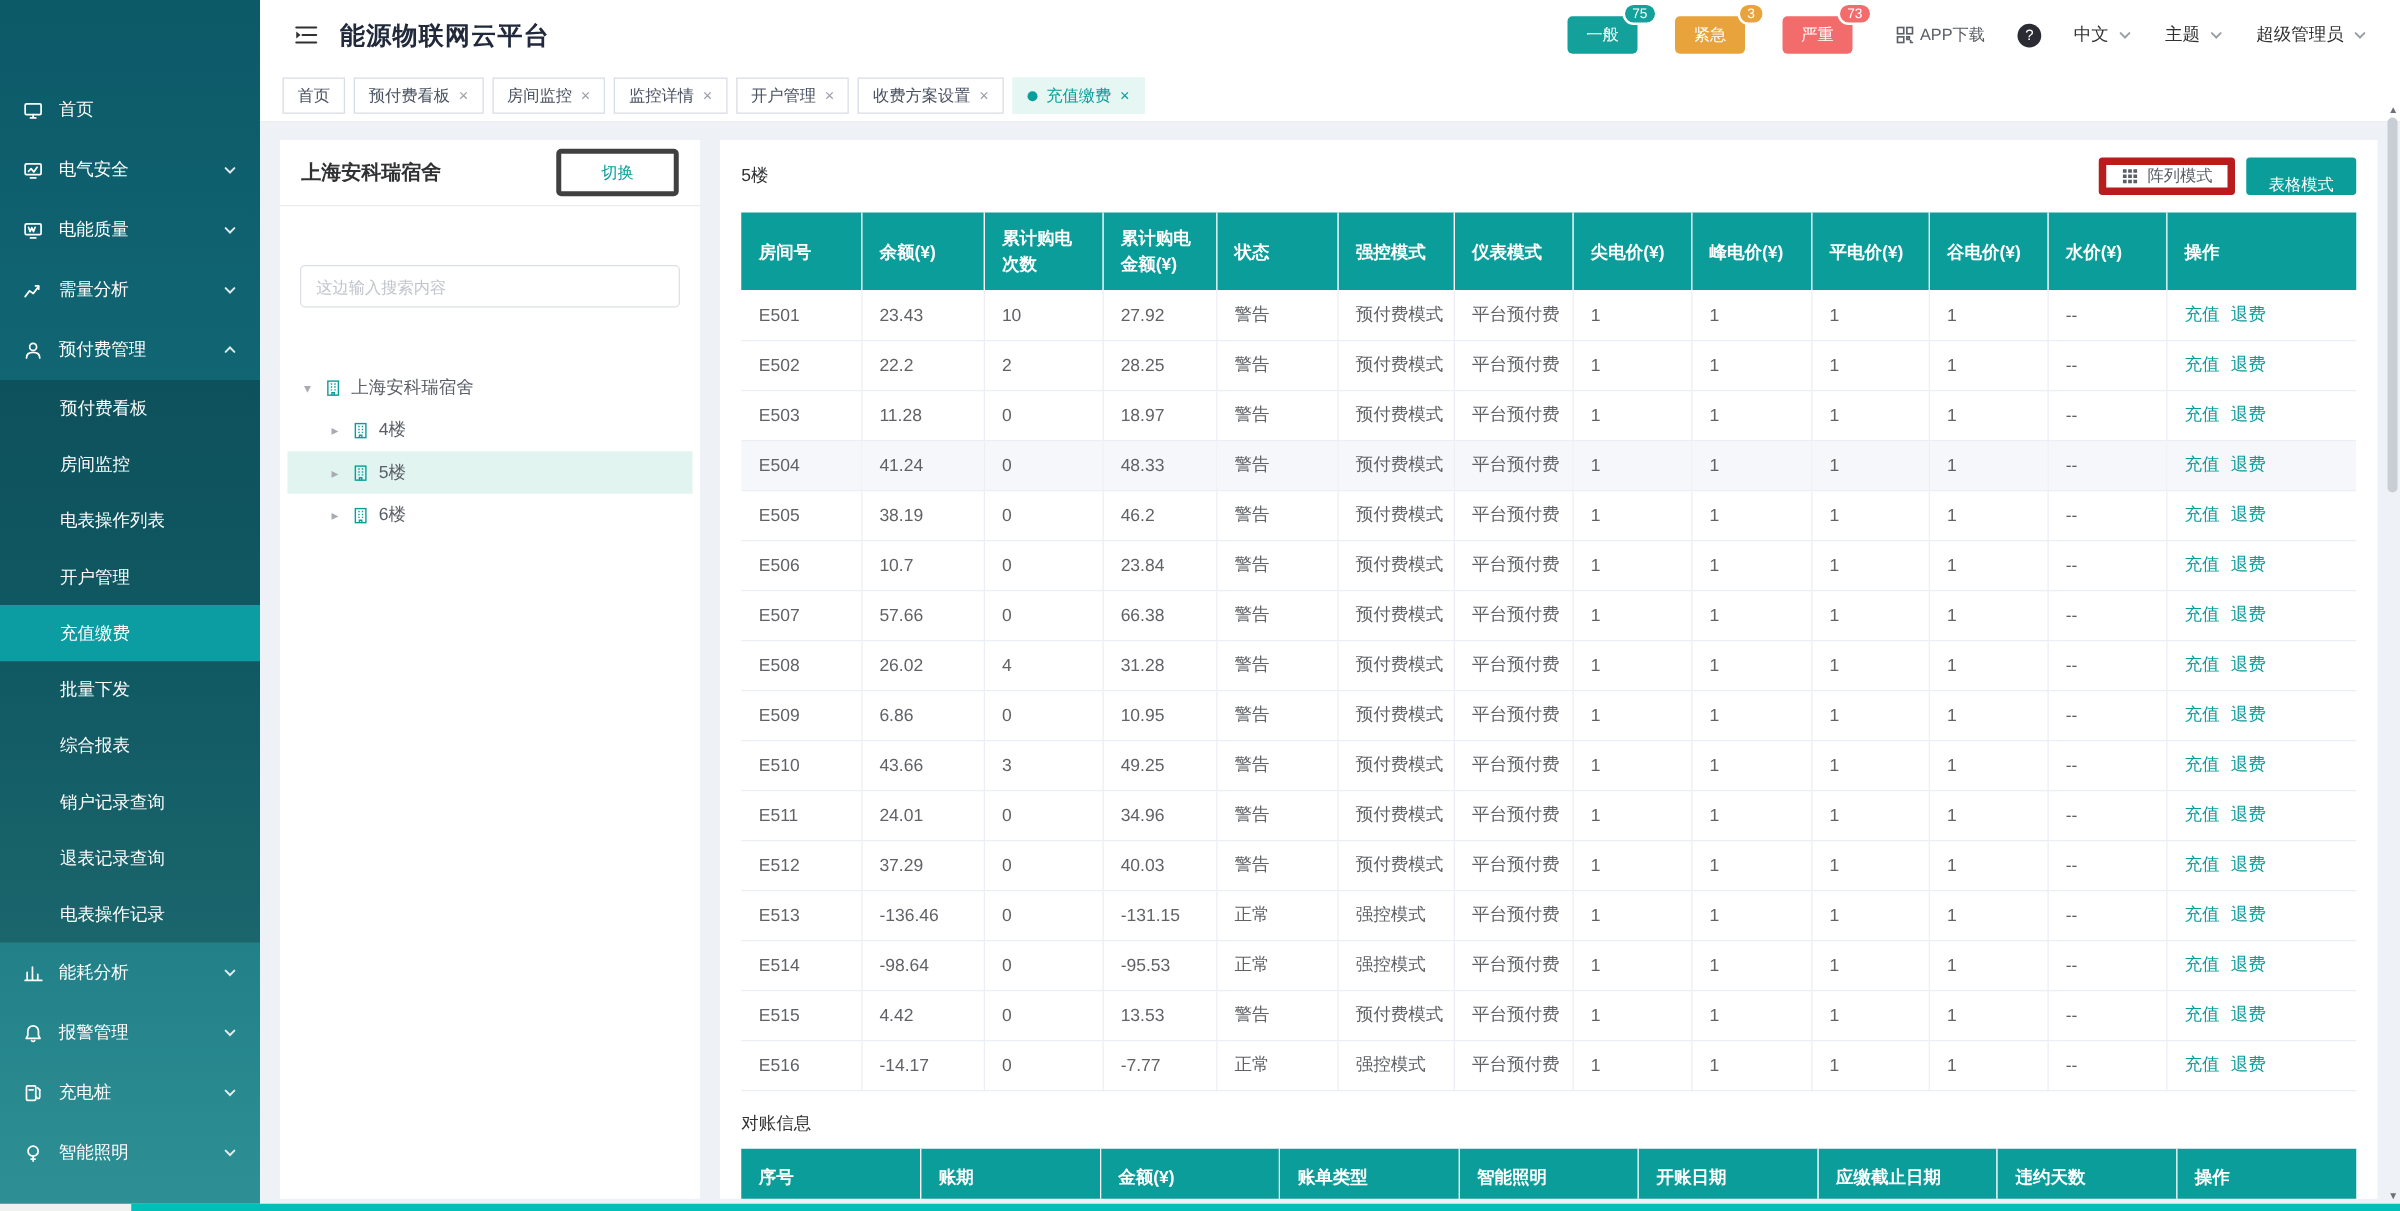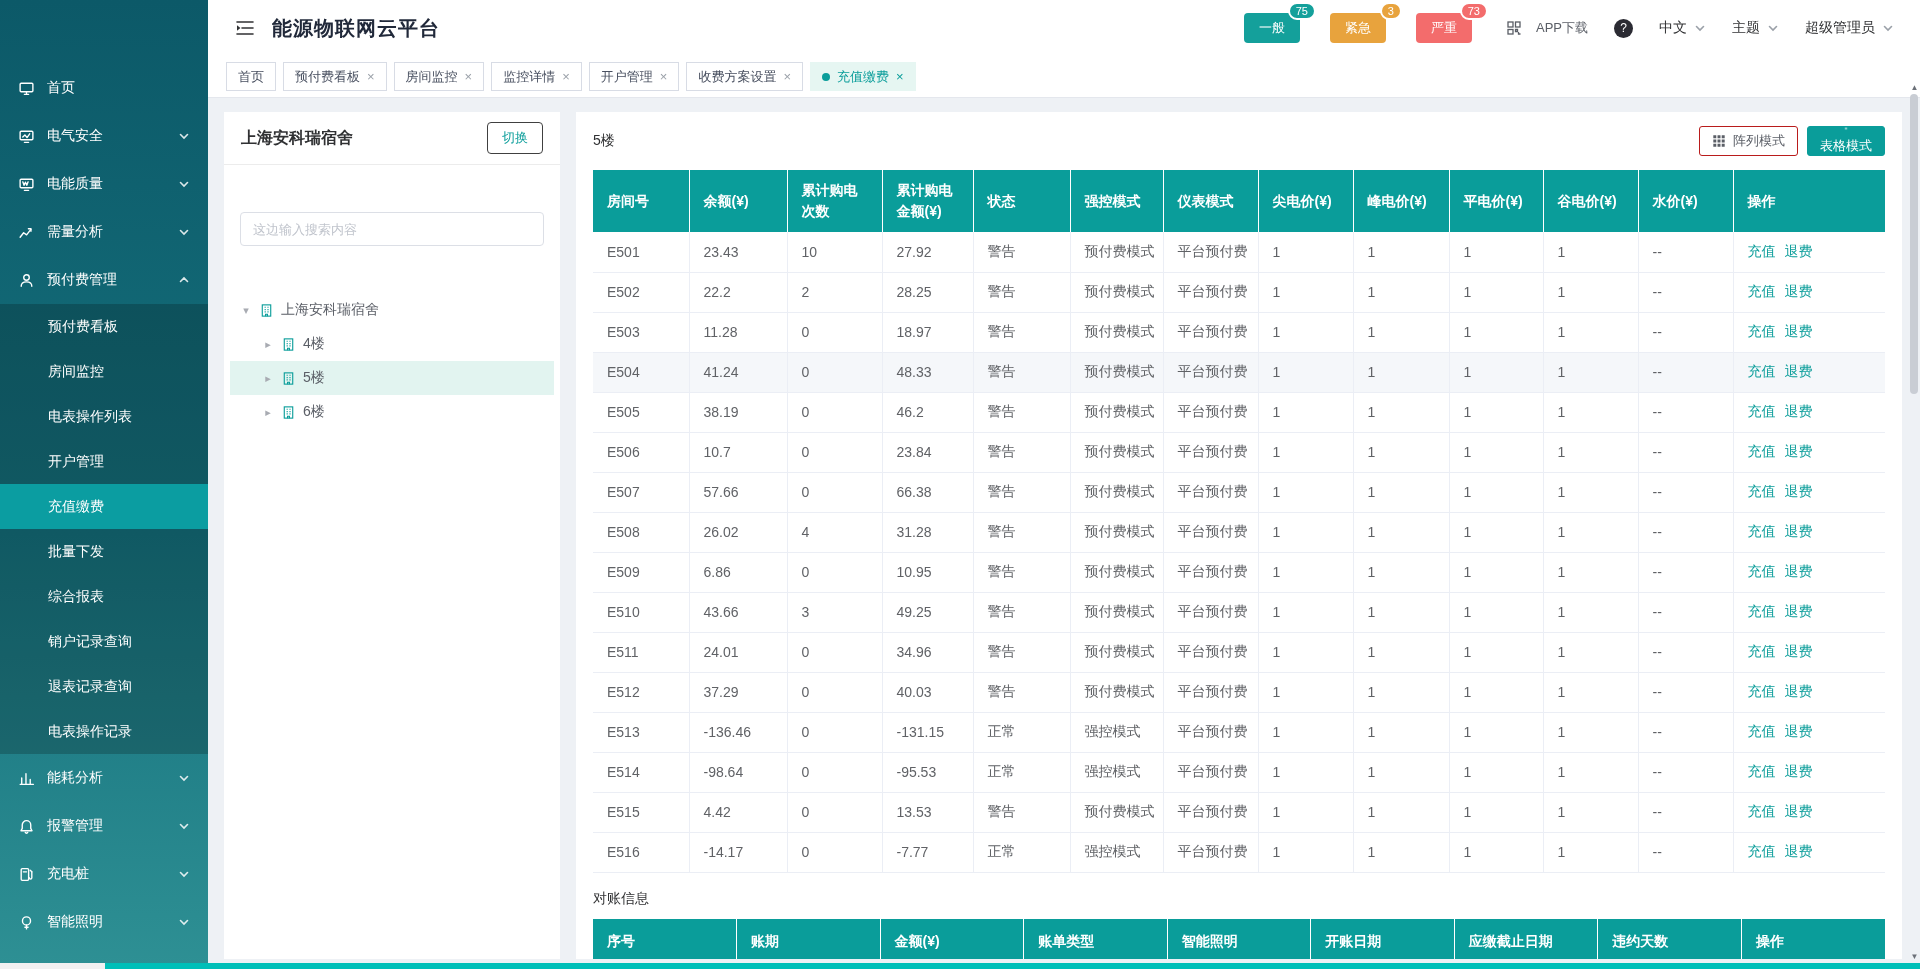--- a/index.html
+++ b/index.html
@@ -20,56 +20,56 @@
   
   .right { flex:1; display:flex; flex-direction:column; position:relative; min-width:0; }
 
   .topbar { height:56px; background:#fff; display:flex; align-items:center; padding:0 26px; flex-shrink:0; }
   .hamburger { width:22px; height:22px; stroke:#303133; fill:#303133; stroke-width:1.6; stroke-linecap:round; cursor:pointer; }
   .app-title { font-size:20px; font-weight:bold; color:#21293a; margin-left:16px; letter-spacing:1px; }
   .topbar-right { margin-left:auto; display:flex; align-items:center; gap:26px; }
   .badges { display:flex; align-items:center; gap:30px; margin-right:8px; }
   .alarm-badge { position:relative; padding:6px 15px; border-radius:4px; color:#fff; font-size:13px; cursor:pointer; }
   .badge-count { position:absolute; top:-11px; right:-16px; min-width:14px; text-align:center; border:2px solid #fff; border-radius:11px; padding:1px 6px; font-size:11px; color:#fff; }
-  .top-link { display:flex; align-items:center; gap:14px; color:#5a5e66; font-size:13px; cursor:pointer; }
+  .top-link { display:flex; align-items:center; gap:4px; color:#5a5e66; font-size:13px; cursor:pointer; }
   .top-select { display:flex; align-items:center; gap:7px; color:#303133; font-size:14px; cursor:pointer; }
   .top-select .chev-svg { stroke:#9aa0a8; }
   .help-circle { width:19px; height:19px; border-radius:50%; background:#2b2b33; color:#fff; font-size:12px; display:flex; align-items:center; justify-content:center; cursor:pointer; }
   .qr { width:16px; height:16px; stroke:#5a5e66; fill:none; stroke-width:1.3; }
 
   .tabbar { height:42px; background:#fff; border-bottom:1px solid #e4e7ed; display:flex; align-items:center; gap:7px; padding:0 18px; flex-shrink:0; }
   .tab { height:29px; display:flex; align-items:center; gap:7px; padding:0 11px; border:1px solid #d8dce5; background:#fff; color:#495060; font-size:13px; cursor:pointer; white-space:nowrap; }
   .tab .x { color:#9aa0a8; font-size:13px; line-height:1; cursor:pointer; }
   .tab.active { background:#e6f6f2; border-color:#e6f6f2; color:#0a9d9a; }
   .tab.active .x { color:#0a9d9a; }
   .tab-dot { width:8px; height:8px; border-radius:50%; background:#0a9d9a; }
 
   .content { flex:1; display:flex; gap:16px; padding:14px 18px 10px 16px; overflow:hidden; }
 
   
   .left-panel { width:336px; flex-shrink:0; background:#fff; display:flex; flex-direction:column; overflow:hidden;gap:31px; }
   .panel-head { height:53px; flex-shrink:0; display:flex; align-items:center; justify-content:space-between; padding:0 17px; border-bottom:1px solid #ececec; }
   .panel-title { font-size:16px; font-weight:bold; color:#303133; }
-  .switch-btn { border:1px solid #404040; color:#0a9d9a; background:#fff; border-radius:4px; font-size:13px; padding:6px 14px; cursor:pointer; font-family:inherit; }
+  .switch-btn { border:4px solid #404040; color:#0a9d9a; background:#fff; border-radius:4px; font-size:13px; padding:6px 32px; cursor:pointer; font-family:inherit; }
   .search-row { padding:16px 16px 12px; }
   .search-row input { width:100%; height:34px; border:1px solid #dcdfe6; border-radius:4px; padding:0 12px; font-size:13px; color:#606266; outline:none; font-family:inherit; }
   .search-row input::placeholder { color:#c0c4cc; }
   .tree { padding:4px 6px; font-size:14px; color:#5a5e66; }
   .tree-row { height:34px; display:flex; align-items:center; gap:7px; padding-left:10px; cursor:pointer; }
   .tree-row.child { padding-left:32px; }
   .tree-row.selected { background:#e2f4f0; }
   .caret { color:#a8abb2; font-size:11px; width:12px; text-align:center; }
   .bld { width:15px; height:15px; stroke:#0a9d9a; fill:none; stroke-width:1.2; }
 
   
   .main-panel { flex:1; background:#fff; padding:12px 17px; display:flex; flex-direction:column; overflow:hidden; min-width:0; }
   .main-head { display:flex; align-items:center; justify-content:space-between; margin:2px 0 14px; flex-shrink:0; }
   .floor-label { font-size:14px; color:#303133; }
   .view-toggle { display:flex; gap:9px; }
-  .mode-btn { height:30px; padding:0 12px; font-size:13px; border:1px solid #b91c1c; background:#fff; color:#5a5e66; border-radius:3px; display:flex; align-items:center; gap:7px; cursor:pointer; font-family:inherit; }
+  .mode-btn { height:30px; padding:0 12px; font-size:13px; border:6px solid #b91c1c; background:#fff; color:#5a5e66; border-radius:3px; display:flex; align-items:center; gap:7px; cursor:pointer; font-family:inherit; }
   .mode-btn.active { background:#0a9d9a; border-color:#0a9d9a; color:#fff;flex-direction:column; }
   .mode-icn { width:14px; height:14px; fill:currentColor; stroke:none; }
 
   table { width:100%; border-collapse:collapse; table-layout:fixed; font-size:14px; color:#606266; }
   thead th { background:#0a9d9a; color:#fff; font-weight:bold; text-align:left; padding:10px 14px; border-right:1px solid #ffffff; line-height:21px; vertical-align:middle; }
   thead th:last-child { border-right:none; }
   tbody td { padding:0 14px; height:40px; border-bottom:1px solid #ebeef5; border-right:1px solid #ebeef5; background:#fff; overflow:hidden; white-space:nowrap; }
   tbody td:last-child { border-right:none; }
   tbody tr.hl td { background:#f5f7fa; }
   .row-link { color:#0a9d9a; text-decoration:none; margin-right:9px; cursor:pointer; }

